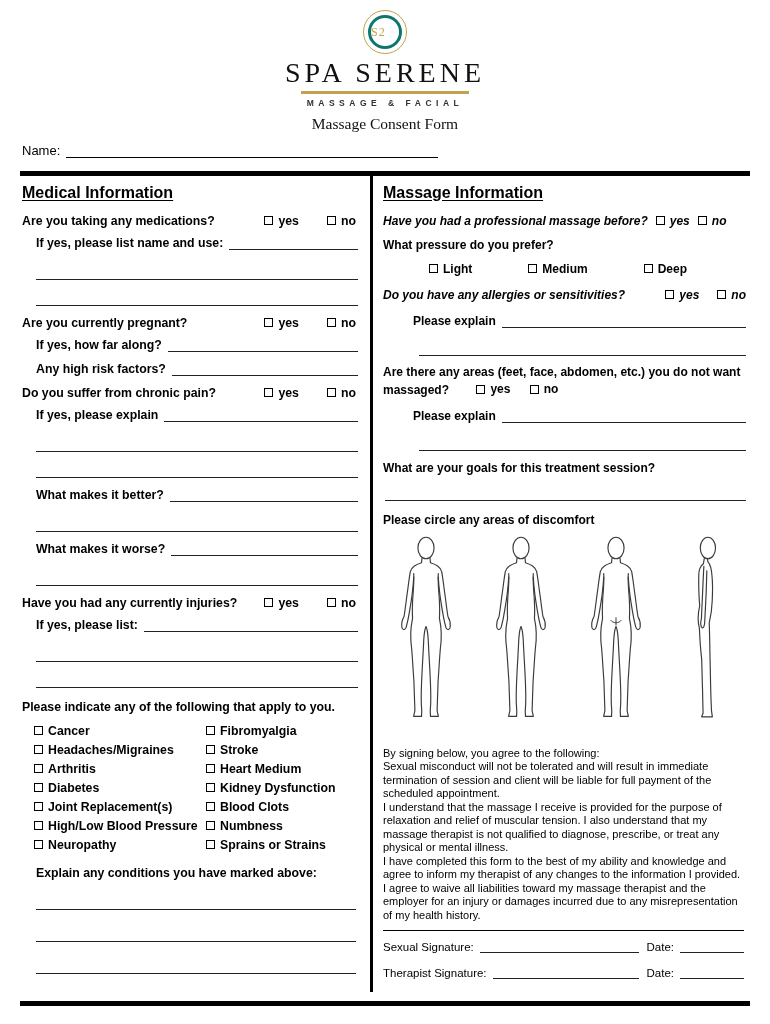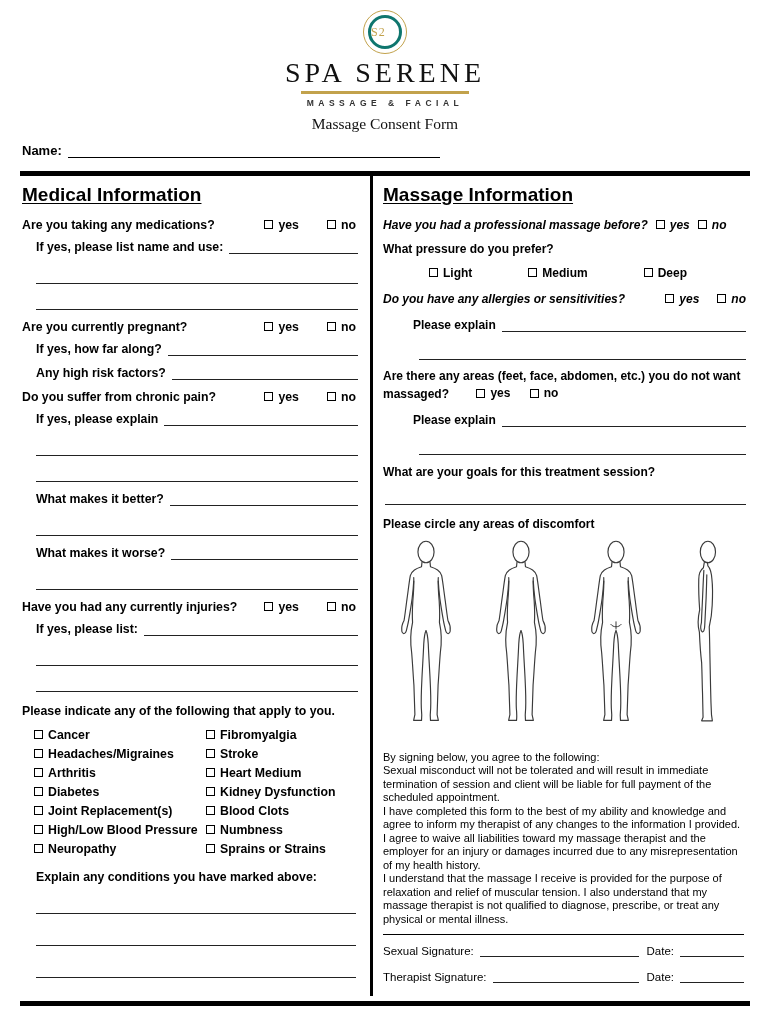--- a/index.html
+++ b/index.html
@@ -20,33 +20,33 @@
     width:34px; height:34px; border-radius:50%; border:3px solid #0f766e;
     display:flex; align-items:center; justify-content:flex-start;
   }
   .logo-mono { font-family:"Liberation Serif", serif; font-size:12px; color:#c2a24c; letter-spacing:1px; }
   .brand { font-family:"Liberation Serif", serif; font-size:28px; letter-spacing:4px; margin-top:3px; color:#111; }
   .brand-rule { width:168px; height:2.5px; background:#c2a24c; margin:2px auto 4px; }
   .tagline { font-size:8.5px; letter-spacing:4.5px; color:#333;font-weight:bold; }
   .form-title { font-family:"Liberation Serif", serif; font-size:15.5px; margin-top:7px; color:#111; }
 
   
-  .name-row { display:flex; align-items:flex-end; margin:10px 22px 0; font-size:13px;font-weight:bold; }
+  .name-row { display:flex; align-items:flex-end; margin:10px 22px 0; font-size:13px; }
   .name-line { width:372px; border-bottom:1.3px solid #000; height:15px; margin-left:6px; }
 
   
   .top-bar { height:5px; background:#000; margin:13px 20px 0; }
   .bottom-bar { position:absolute; left:20px; right:20px; bottom:18px; height:5px; background:#000; }
   .columns { display:flex; align-items:stretch; margin:0 20px; }
   .col { font-size:12.3px; }
   .col-left { width:350px; padding:6px 4px 0 2px; }
   .vdivider { width:3px; background:#000; }
   .col-right { flex:1; padding:6px 0 0 10px; font-size:12px; }
 
-  .sec-title { font-size:19px; font-weight:700; text-decoration:underline; text-underline-offset:2px; margin:2px 0 10px; }
+  .sec-title { font-size:16px; font-weight:700; text-decoration:underline; text-underline-offset:2px; margin:2px 0 10px; }
 
   
   .q-row { display:flex; align-items:center; font-weight:700; margin-bottom:4px; min-height:18px; }
   .cbgroup { margin-left:auto; display:flex; gap:28px; padding-right:10px; }
   .cb-item { display:inline-flex; align-items:center; gap:5px; font-weight:700; white-space:nowrap; }
   .cb { width:9px; height:9px; border:1.5px solid #000; display:inline-block; flex:0 0 auto; background:#fff; }
 
   .followup { display:flex; align-items:center; padding-left:14px; font-weight:700; margin:4px 0 6px; min-height:18px; }
   .wline { flex:1; border-bottom:1.2px solid #222; height:14px; margin-left:6px; margin-right:8px; }
 
@@ -378,22 +378,22 @@
           <g fill="none" stroke="#3a3a3a" stroke-width="1.3" stroke-linecap="round" stroke-linejoin="round">
             <path d="M37,26 L36,32 C32.5,34.5 30.8,39 30.8,45 C30.5,57 31,68 31.8,79 C29.8,88 29.5,97 31.5,104 C32,116 32.8,128 34,138 C34.5,150 34.6,162 35,172 C35.2,182 35.4,192 35.6,199 L34,203 L46,203 L45,196 C44.5,186 44.2,176 44,166 C43.8,152 43.5,140 43.2,128 C43,116 42.8,106 42.5,98 C44.5,90 45.5,82 45.8,74 C46.3,64 46.5,54 45.5,45 C45,38 43.5,32.5 41,30 L40.5,26"></path>
             <path d="M36.5,35 C35.8,47 35.3,59 34.8,71 C34.4,79 34,87 33.8,93 C32.8,97 33,102 34.5,103.5 C36.2,104.5 37.4,101 37.5,96 C38,86 38.5,76 39,66 C39.3,58 39.6,48 39.8,40"></path>
           </g>
         </svg>
       </div>
 
       <div class="agreement">
         <p>By signing below, you agree to the following:</p>
         <p>Sexual misconduct will not be tolerated and will result in immediate termination of session and client will be liable for full payment of the scheduled appointment.</p>
+        <p>I understand that the massage I receive is provided for the purpose of relaxation and relief of muscular tension. I also understand that my massage therapist is not qualified to diagnose, prescribe, or treat any physical or mental illness.</p>
         <p>I have completed this form to the best of my ability and knowledge and agree to inform my therapist of any changes to the information I provided. I agree to waive all liabilities toward my massage therapist and the employer for an injury or damages incurred due to any misrepresentation of my health history.</p>
-        <p>I understand that the massage I receive is provided for the purpose of relaxation and relief of muscular tension. I also understand that my massage therapist is not qualified to diagnose, prescribe, or treat any physical or mental illness.</p>
       </div>
 
       <div class="sig-block">
         <div class="sig-row">
           <span>Sexual Signature:</span>
           <span class="sig-line"></span>
           <span>Date:</span>
           <span class="date-line"></span>
         </div>
         <div class="sig-row">

